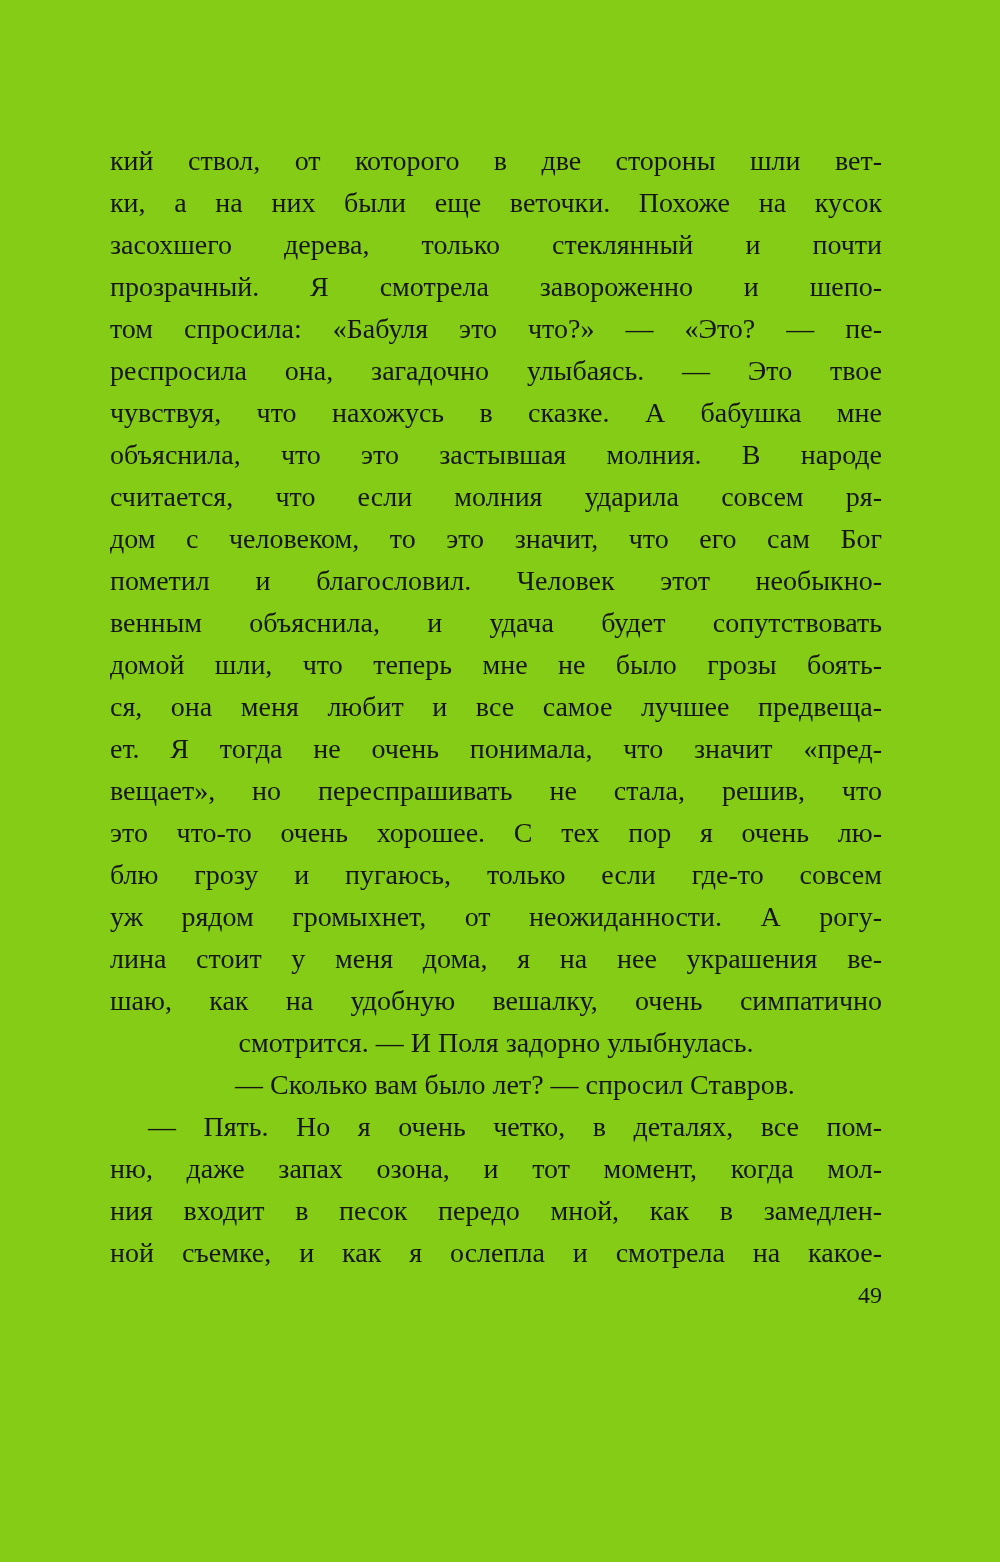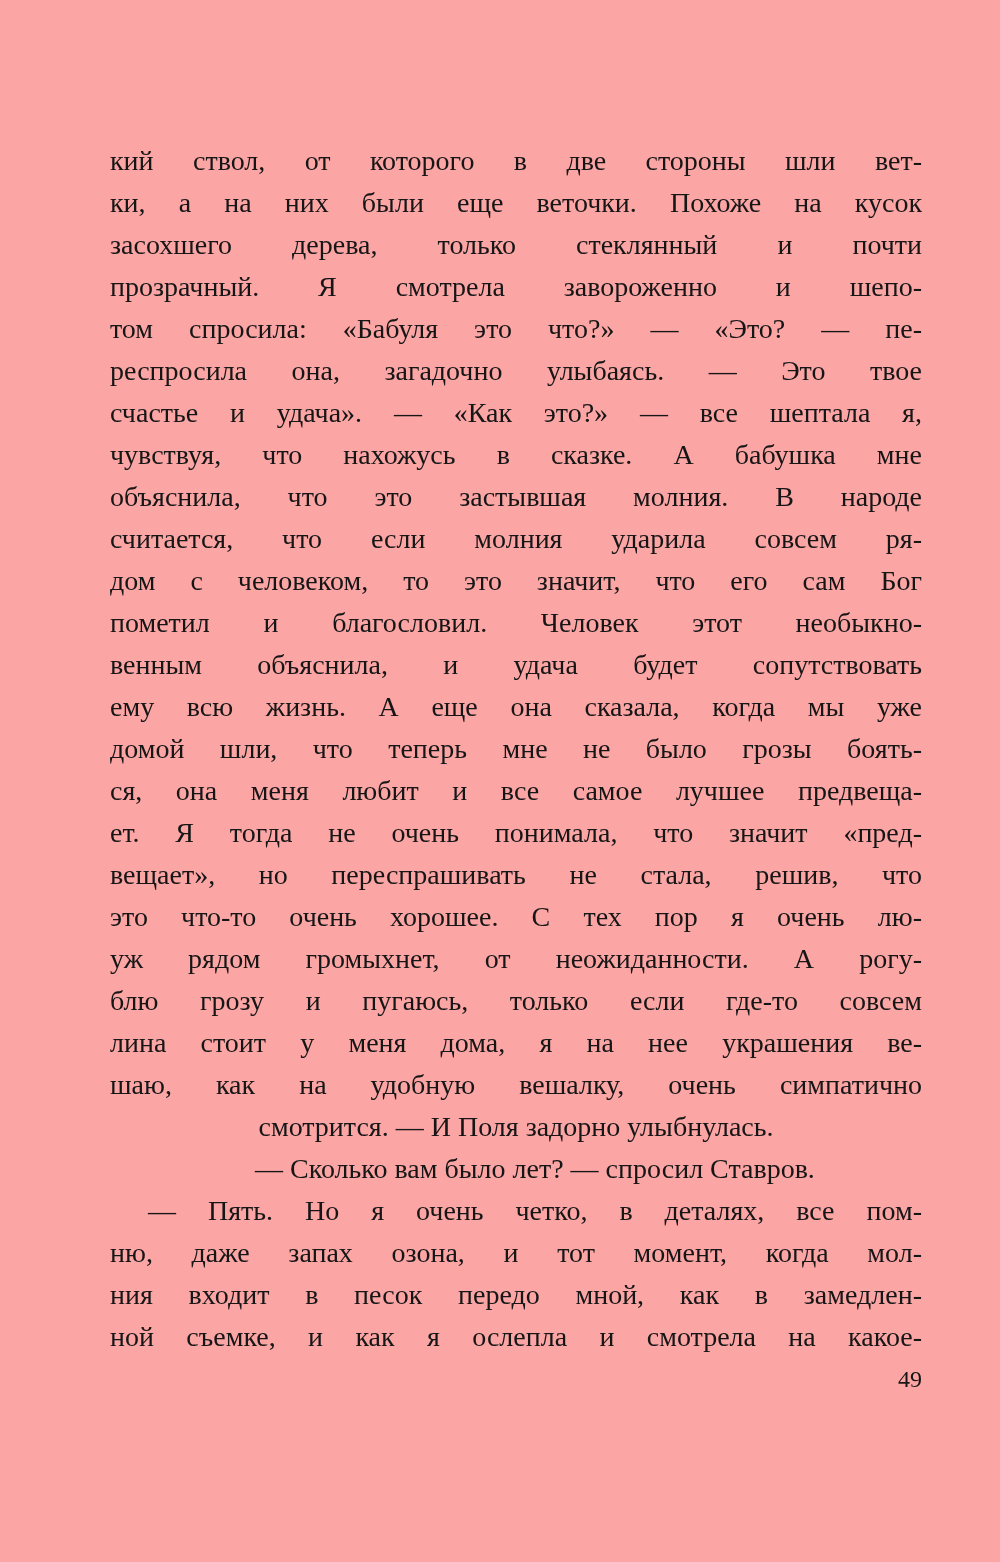--- a/index.html
+++ b/index.html
@@ -8,22 +8,22 @@
     height: 1562px;
     background: #ffffff;
   }
   body {
     font-family: "Liberation Serif", "DejaVu Serif", serif;
     color: #161616;
   }
   .page {
     width: 1000px;
     height: 1562px;
-    background: #fca5a5;
-    padding: 140px 78px 0 110px; 
+    background: #84cc16;
+    padding: 140px 118px 0 110px; 
     position: relative;
   }
   .line {
     font-size: 28px;
     line-height: 42px;
     height: 42px;
     overflow: hidden;
     text-align: center;
     white-space: normal;
   }
@@ -52,35 +52,33 @@
 
 <div class="page">
   <div id="text-block">
       <div class="paragraph">
         <div class="line just">кий ствол, от которого в две стороны шли вет-</div>
         <div class="line just">ки, а на них были еще веточки. Похоже на кусок</div>
         <div class="line just">засохшего дерева, только стеклянный и почти</div>
         <div class="line just">прозрачный. Я смотрела завороженно и шепо-</div>
         <div class="line just">том спросила: «Бабуля это что?» — «Это? — пе-</div>
         <div class="line just">респросила она, загадочно улыбаясь. — Это твое</div>
-        <div class="line just">счастье и удача». — «Как это?» — все шептала я,</div>
         <div class="line just">чувствуя, что нахожусь в сказке. А бабушка мне</div>
         <div class="line just">объяснила, что это застывшая молния. В народе</div>
         <div class="line just">считается, что если молния ударила совсем ря-</div>
         <div class="line just">дом с человеком, то это значит, что его сам Бог</div>
         <div class="line just">пометил и благословил. Человек этот необыкно-</div>
         <div class="line just">венным объяснила, и удача будет сопутствовать</div>
-        <div class="line just">ему всю жизнь. А еще она сказала, когда мы уже</div>
         <div class="line just">домой шли, что теперь мне не было грозы боять-</div>
         <div class="line just">ся, она меня любит и все самое лучшее предвеща-</div>
         <div class="line just">ет. Я тогда не очень понимала, что значит «пред-</div>
         <div class="line just">вещает», но переспрашивать не стала, решив, что</div>
         <div class="line just">это что-то очень хорошее. С тех пор я очень лю-</div>
+        <div class="line just">блю грозу и пугаюсь, только если где-то совсем</div>
         <div class="line just">уж рядом громыхнет, от неожиданности. А рогу-</div>
-        <div class="line just">блю грозу и пугаюсь, только если где-то совсем</div>
         <div class="line just">лина стоит у меня дома, я на нее украшения ве-</div>
         <div class="line just">шаю, как на удобную вешалку, очень симпатично</div>
         <div class="line">смотрится. — И Поля задорно улыбнулась.</div>
       </div>
       <div class="paragraph">
         <div class="line indent">— Сколько вам было лет? — спросил Ставров.</div>
       </div>
       <div class="paragraph">
         <div class="line just indent">— Пять. Но я очень четко, в деталях, все пом-</div>
         <div class="line just">ню, даже запах озона, и тот момент, когда мол-</div>

